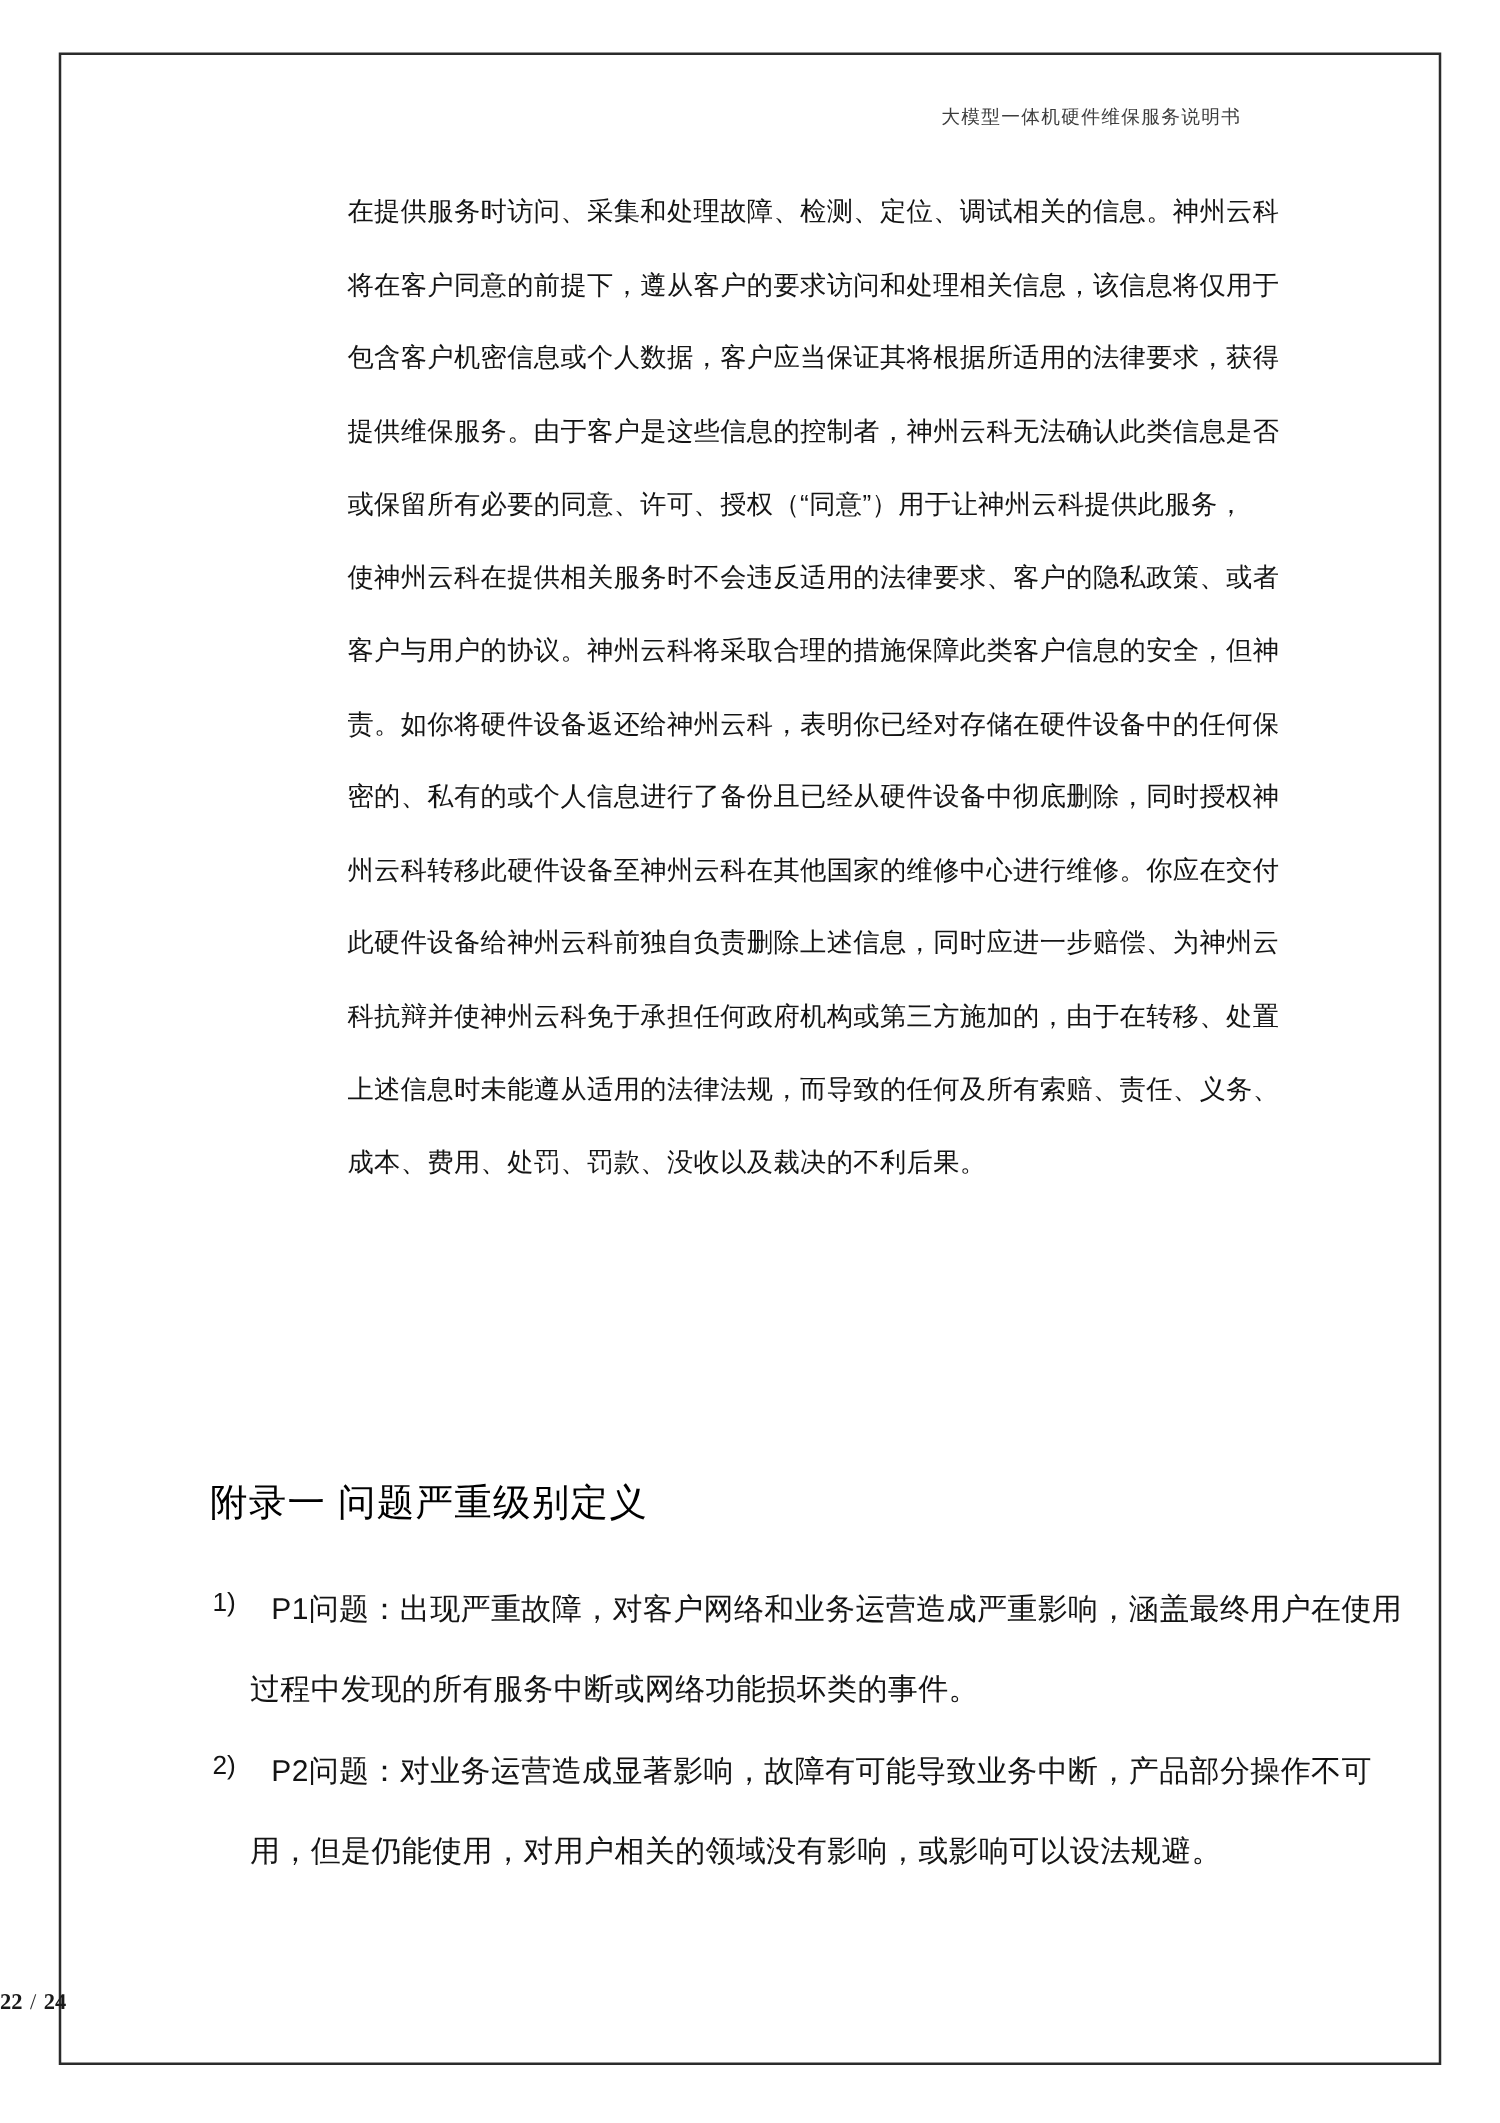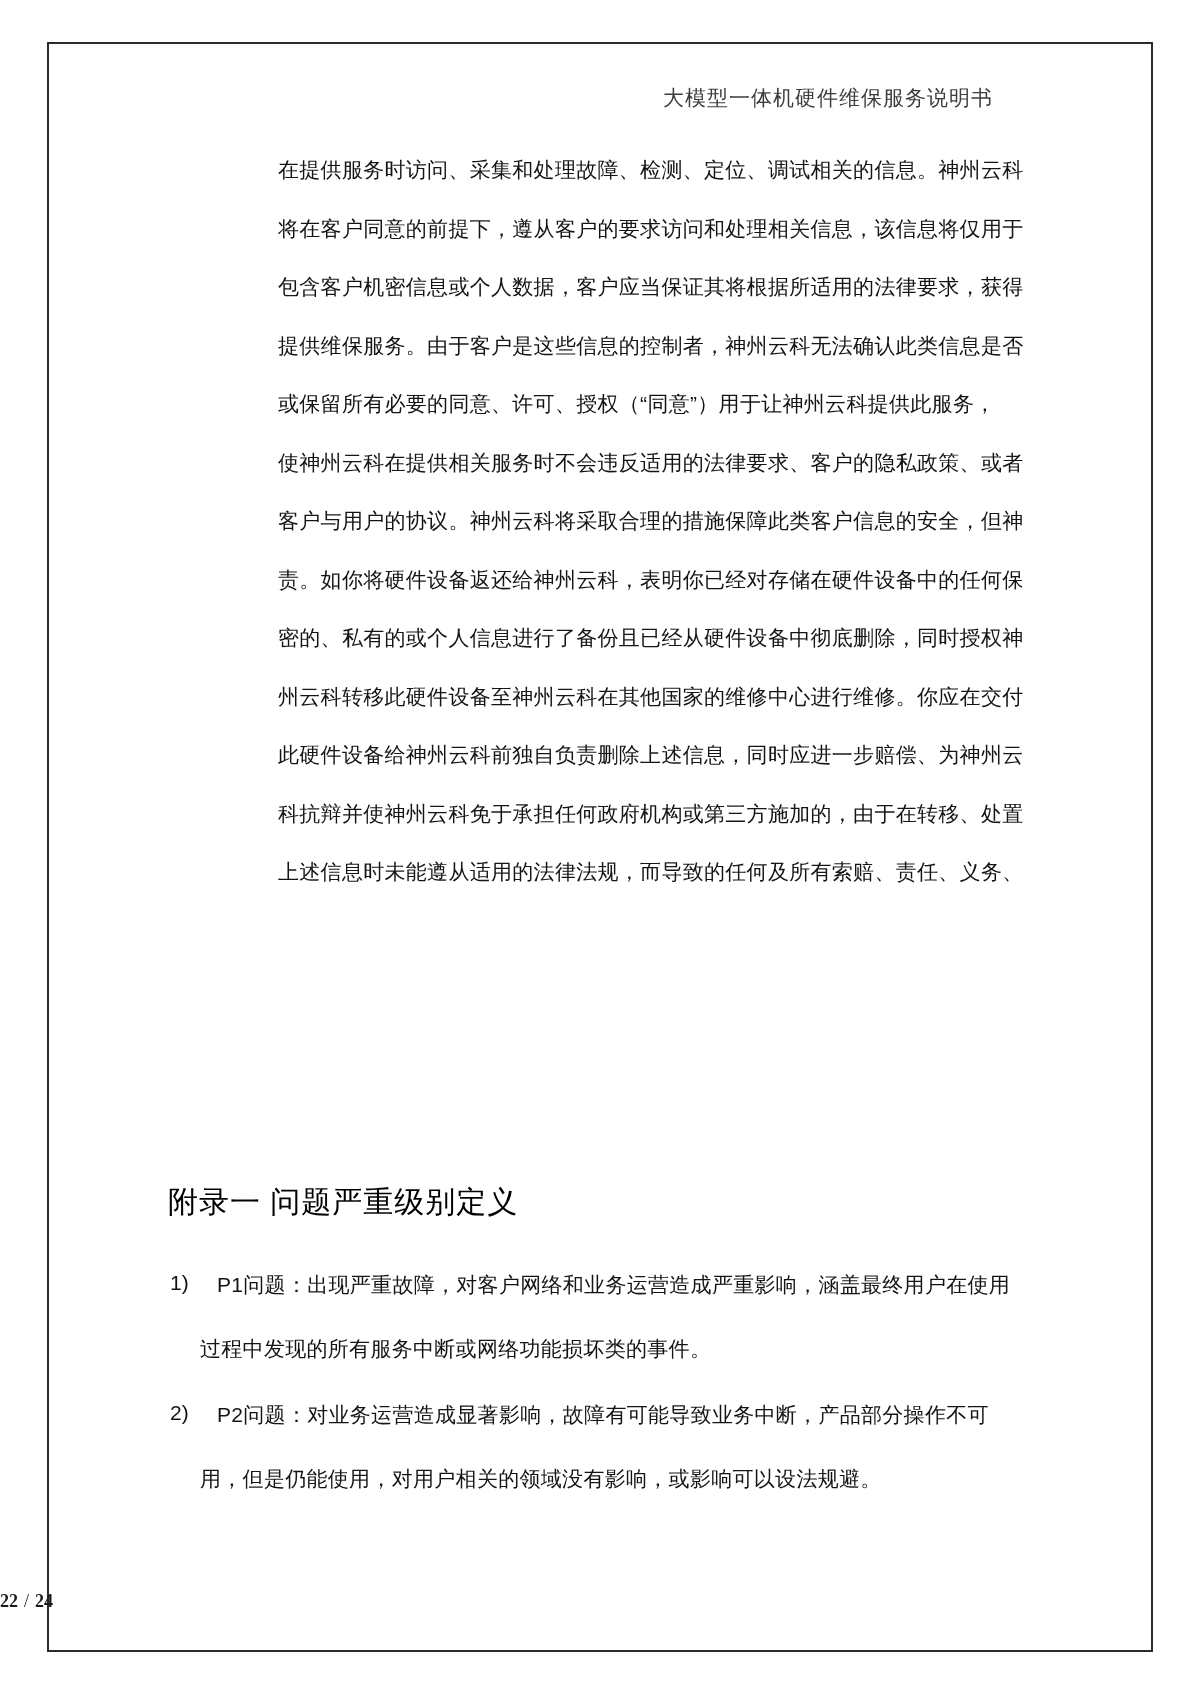--- a/index.html
+++ b/index.html
@@ -23,21 +23,21 @@
     width: 1106px;
     height: 1610px;
     border: 2px solid #2b2b2b;
     pointer-events: none;
   }
   .header-title {
     position: absolute;
     top: 84px;
     right: 207px;
     font-family: Liberation Mono, monospace;
-    font-size: 21px;
+    font-size: 15px;
     letter-spacing: 1px;
     color: #3d3d3d;
     white-space: nowrap;
   }
   .body-paragraph {
     position: absolute;
     left: 278px;
     top: 141px;
     width: 659px;
   }
@@ -66,21 +66,21 @@
     white-space: nowrap;
   }
   .li-marker {
     position: absolute;
     font-size: 21px;
     color: #141414;
     white-space: nowrap;
   }
   .li-line {
     position: absolute;
-    font-size: 21px;
+    font-size: 24px;
     color: #141414;
     letter-spacing: 0.3px;
     white-space: nowrap;
   }
   .m1  { left: 170px; top: 1271px; }
   .t1a { left: 217px; top: 1271px; }
   .t1b { left: 200px; top: 1335px; }
   .m2  { left: 170px; top: 1401px; }
   .t2a { left: 217px; top: 1401px; }
   .t2b { left: 200px; top: 1465px; }
@@ -113,20 +113,21 @@
     <div class="para-line">提供维保服务。由于客户是这些信息的控制者，神州云科无法确认此类信息是否</div>
     <div class="para-line">或保留所有必要的同意、许可、授权（“同意”）用于让神州云科提供此服务，</div>
     <div class="para-line">使神州云科在提供相关服务时不会违反适用的法律要求、客户的隐私政策、或者</div>
     <div class="para-line">客户与用户的协议。神州云科将采取合理的措施保障此类客户信息的安全，但神</div>
     <div class="para-line">责。如你将硬件设备返还给神州云科，表明你已经对存储在硬件设备中的任何保</div>
     <div class="para-line">密的、私有的或个人信息进行了备份且已经从硬件设备中彻底删除，同时授权神</div>
     <div class="para-line">州云科转移此硬件设备至神州云科在其他国家的维修中心进行维修。你应在交付</div>
     <div class="para-line">此硬件设备给神州云科前独自负责删除上述信息，同时应进一步赔偿、为神州云</div>
     <div class="para-line">科抗辩并使神州云科免于承担任何政府机构或第三方施加的，由于在转移、处置</div>
     <div class="para-line">上述信息时未能遵从适用的法律法规，而导致的任何及所有索赔、责任、义务、</div>
+    <div class="para-line last">成本、费用、处罚、罚款、没收以及裁决的不利后果。</div>
   </div>
 
   <h1 class="appendix-heading">附录一 问题严重级别定义</h1>
 
   <div>
     <span class="li-marker m1">1)</span>
     <span class="li-line t1a">P1问题：出现严重故障，对客户网络和业务运营造成严重影响，涵盖最终用户在使用</span>
     <span class="li-line t1b">过程中发现的所有服务中断或网络功能损坏类的事件。</span>
 
     <span class="li-marker m2">2)</span>

